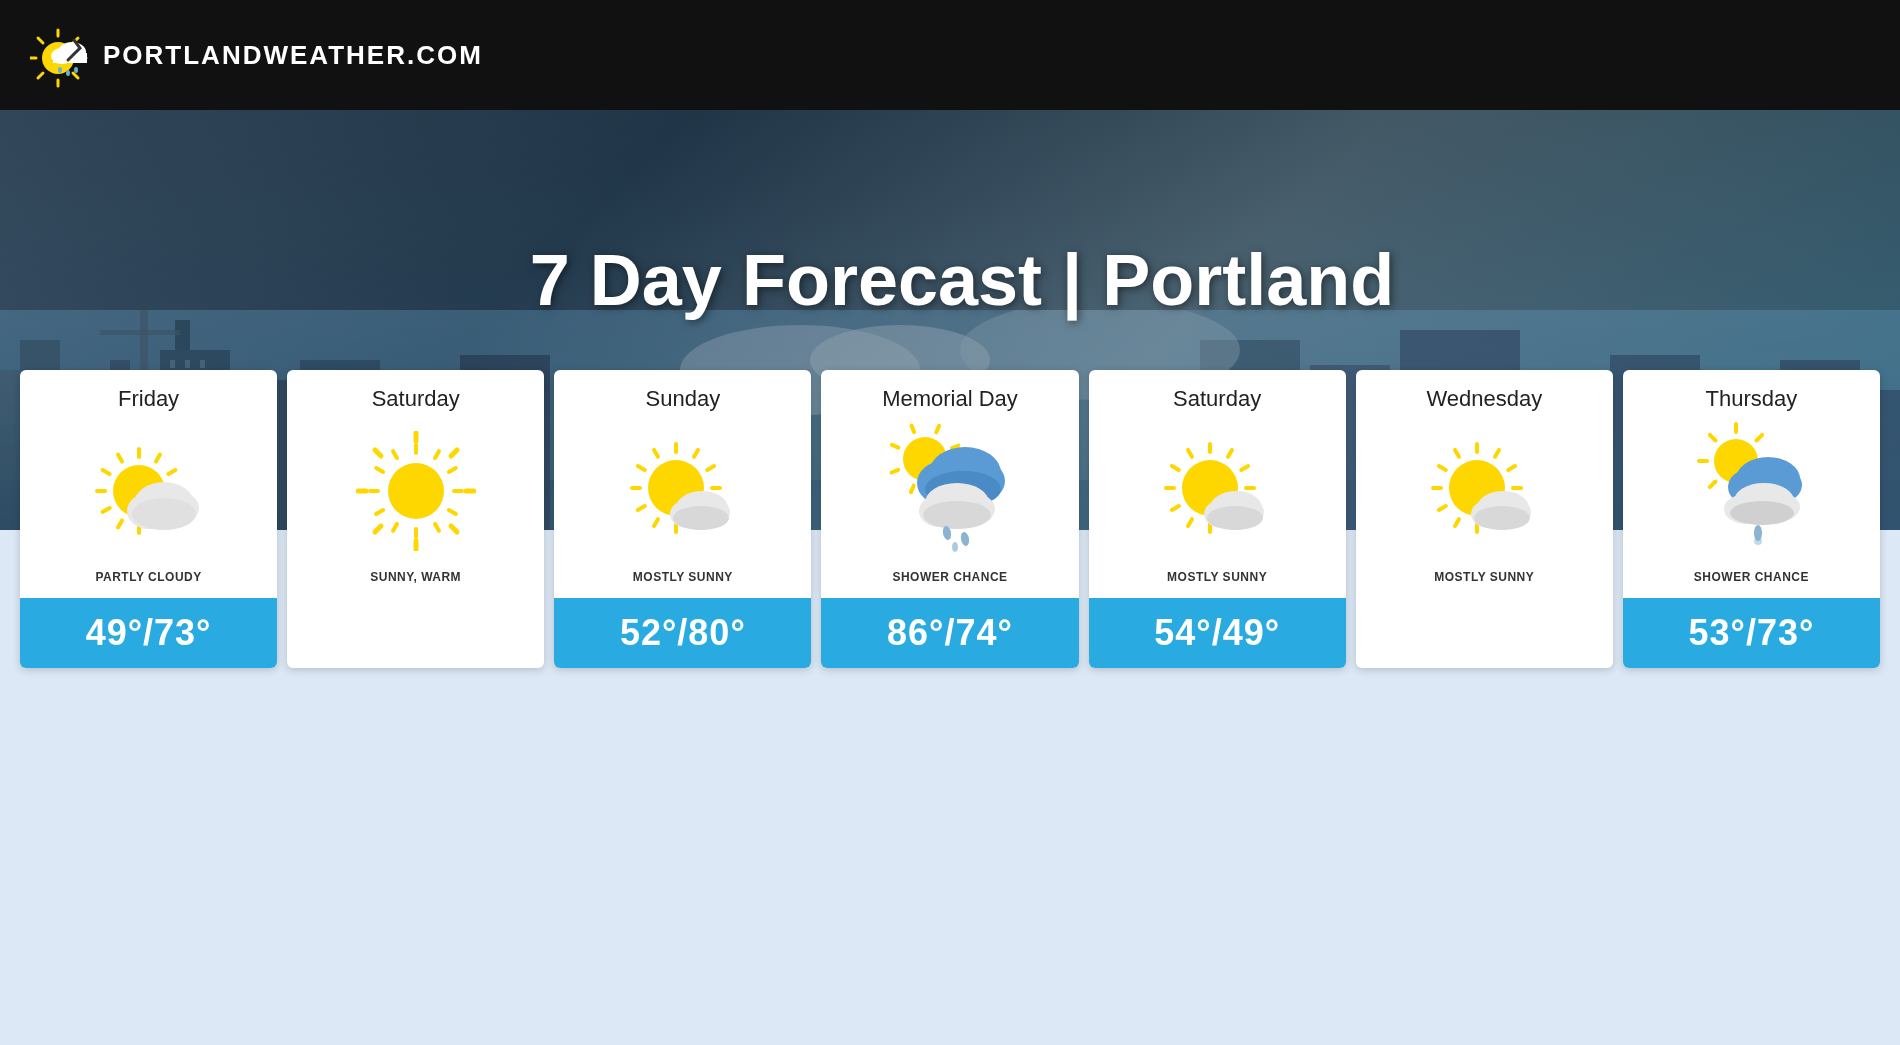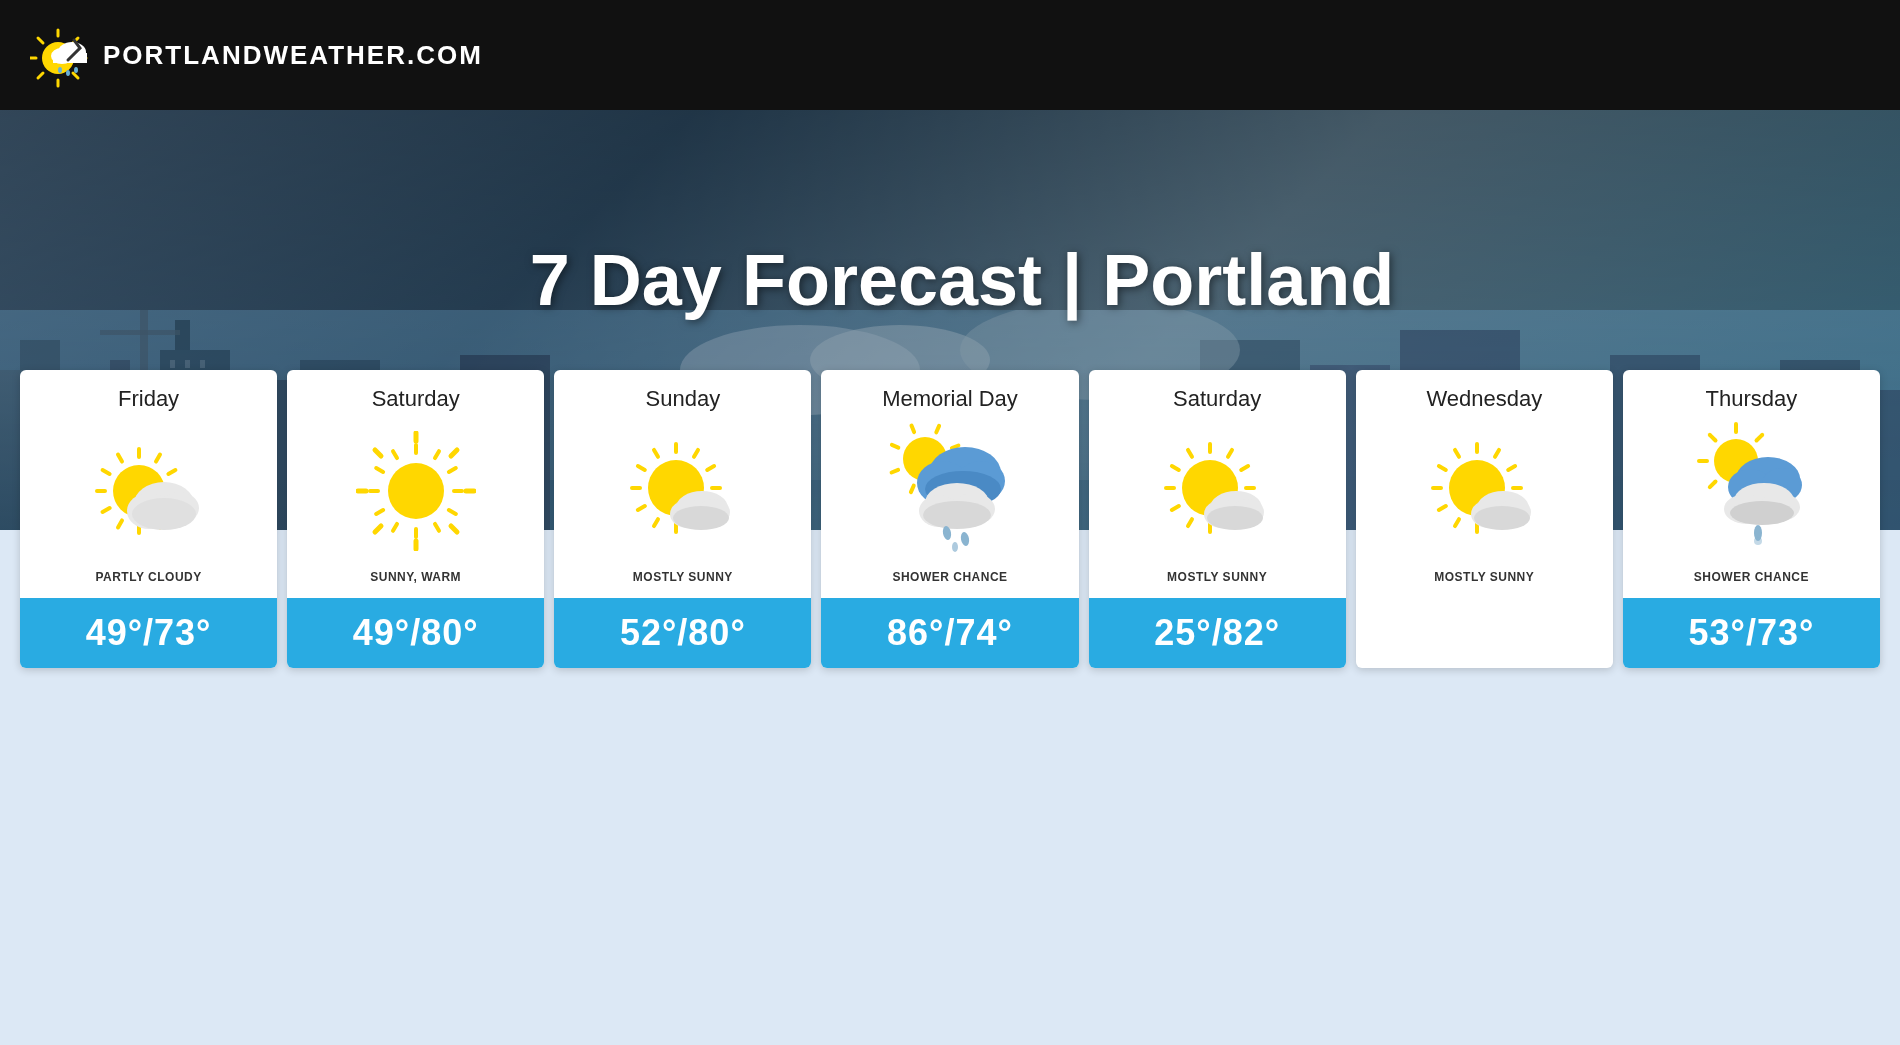--- a/index.html
+++ b/index.html
@@ -293,21 +293,20 @@
           <line x1="27.1" y1="79.0" x2="20.2" y2="83.0" stroke="#FFD700" stroke-width="4" stroke-linecap="round"></line>
           <line x1="22.0" y1="60.0" x2="14.0" y2="60.0" stroke="#FFD700" stroke-width="4" stroke-linecap="round"></line>
           <line x1="27.1" y1="41.0" x2="20.2" y2="37.0" stroke="#FFD700" stroke-width="4" stroke-linecap="round"></line>
           <line x1="41.0" y1="27.1" x2="37.0" y2="20.2" stroke="#FFD700" stroke-width="4" stroke-linecap="round"></line>
           <line x1="60.0" y1="22.0" x2="60.0" y2="14.0" stroke="#FFD700" stroke-width="4" stroke-linecap="round"></line>
           <line x1="79.0" y1="27.1" x2="83.0" y2="20.2" stroke="#FFD700" stroke-width="4" stroke-linecap="round"></line>
           <line x1="92.9" y1="41.0" x2="99.8" y2="37.0" stroke="#FFD700" stroke-width="4" stroke-linecap="round"></line>
   </svg>
     </div>
     <div class="card-condition">SUNNY, WARM</div>
-    <div class="card-temp">49°/80°</div>
   </div>
     <div class="forecast-card">
     <div class="card-day">Sunday</div>
     <div class="card-icon">
       <svg width="130" height="110" viewBox="0 0 130 110">
 
     <circle cx="58" cy="52" r="28" fill="#FFD700"></circle>
     <line x1="94.0" y1="52.0" x2="102.0" y2="52.0" stroke="#FFD700" stroke-width="4" stroke-linecap="round"></line>
           <line x1="89.2" y1="70.0" x2="96.1" y2="74.0" stroke="#FFD700" stroke-width="4" stroke-linecap="round"></line>
           <line x1="76.0" y1="83.2" x2="80.0" y2="90.1" stroke="#FFD700" stroke-width="4" stroke-linecap="round"></line>
@@ -382,21 +381,21 @@
           <line x1="76.0" y1="20.8" x2="80.0" y2="13.9" stroke="#FFD700" stroke-width="4" stroke-linecap="round"></line>
           <line x1="89.2" y1="34.0" x2="96.1" y2="30.0" stroke="#FFD700" stroke-width="4" stroke-linecap="round"></line>
 
     <ellipse cx="84" cy="72" rx="26" ry="17" fill="#e8e8e8"></ellipse>
     <ellipse cx="70" cy="78" rx="18" ry="14" fill="#e8e8e8"></ellipse>
     <ellipse cx="96" cy="76" rx="16" ry="13" fill="#e8e8e8"></ellipse>
     <ellipse cx="83" cy="82" rx="28" ry="12" fill="#d8d8d8"></ellipse>
   </svg>
     </div>
     <div class="card-condition">MOSTLY SUNNY</div>
-    <div class="card-temp">25°/82°</div>
+    <div class="card-temp">54°/49°</div>
   </div>
     <div class="forecast-card">
     <div class="card-day">Wednesday</div>
     <div class="card-icon">
       <svg width="130" height="110" viewBox="0 0 130 110">
 
     <circle cx="58" cy="52" r="28" fill="#FFD700"></circle>
     <line x1="94.0" y1="52.0" x2="102.0" y2="52.0" stroke="#FFD700" stroke-width="4" stroke-linecap="round"></line>
           <line x1="89.2" y1="70.0" x2="96.1" y2="74.0" stroke="#FFD700" stroke-width="4" stroke-linecap="round"></line>
           <line x1="76.0" y1="83.2" x2="80.0" y2="90.1" stroke="#FFD700" stroke-width="4" stroke-linecap="round"></line>

